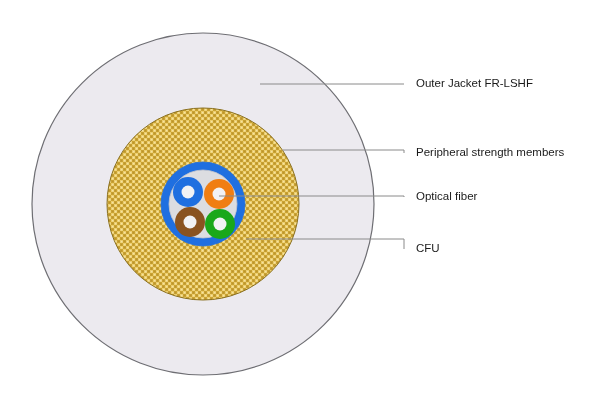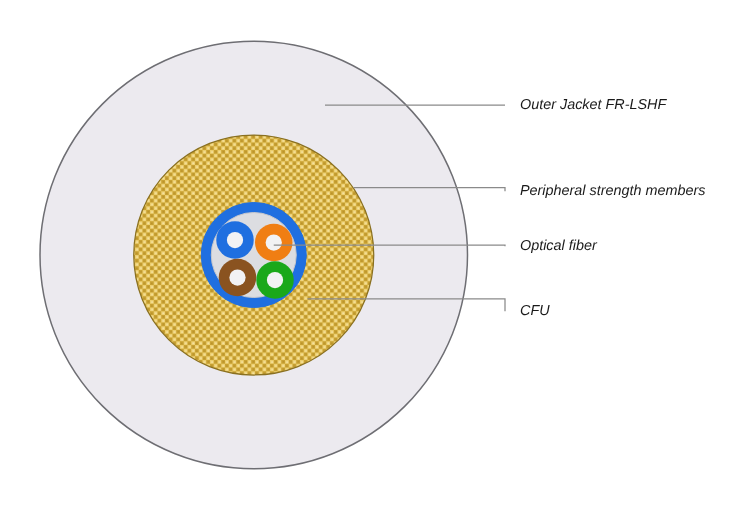--- a/index.html
+++ b/index.html
@@ -3,21 +3,21 @@
 <meta charset="utf-8">
 <style>
   html,body{margin:0;padding:0;}
   body{
     width:600px;height:411px;
     background:#ffffff;
     font-family:"Liberation Sans", sans-serif;
     overflow:hidden;
     position:relative;
   }
-  #stage{position:absolute;left:0;top:0;width:600px;height:411px;font-style:italic;}
+  #stage{position:absolute;left:0;top:0;width:600px;height:411px;}
   svg{display:block;}
   .lbl{
     font-family:"Liberation Sans", sans-serif;
     font-size:11.5px;
     fill:#1a1a1a;
     dominant-baseline:middle;
   }
   .leader{stroke:#8a8a8a;stroke-width:1;fill:none;}
 </style>
 </head>

